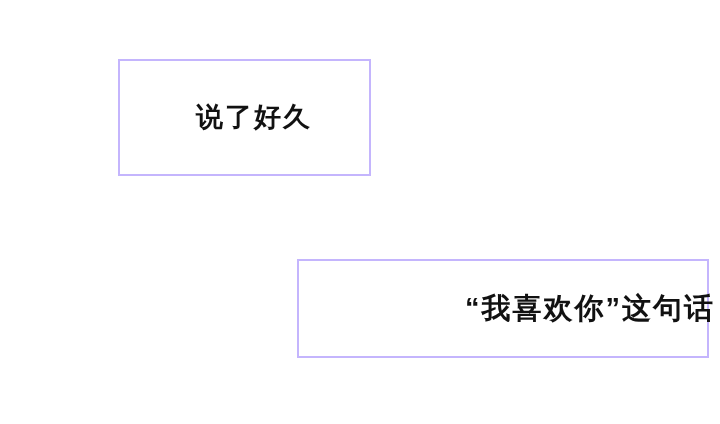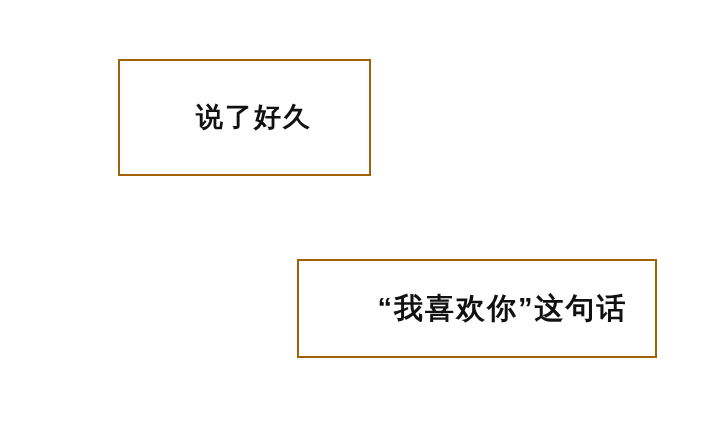--- a/index.html
+++ b/index.html
@@ -9,37 +9,38 @@
     overflow: hidden;
     font-family: "Liberation Sans", "DejaVu Sans", sans-serif;
   }
   body {
     position: relative;
     background: #ffffff;
   }
   .caption-box {
     position: absolute;
     background: #ffffff;
-    border: 2px solid #a16207;
+    border: 2px solid #c4b5fd;
     display: flex;
     align-items: center;
     justify-content: center;
     padding-left: 35px;
   }
   .caption-box-1 {
     left: 118px;
     top: 59px;
     width: 253px;
     height: 117px;
   }
   .caption-box-2 {
     left: 297px;
     top: 259px;
-    width: 360px;
+    width: 412px;
     height: 99px;
+    justify-content: flex-end;
   }
   .caption-text {
     color: #111111;
     font-weight: bold;
     letter-spacing: 2px;
     white-space: nowrap;
     line-height: 1;
   }
   .caption-text-1 {
     font-size: 27px;

